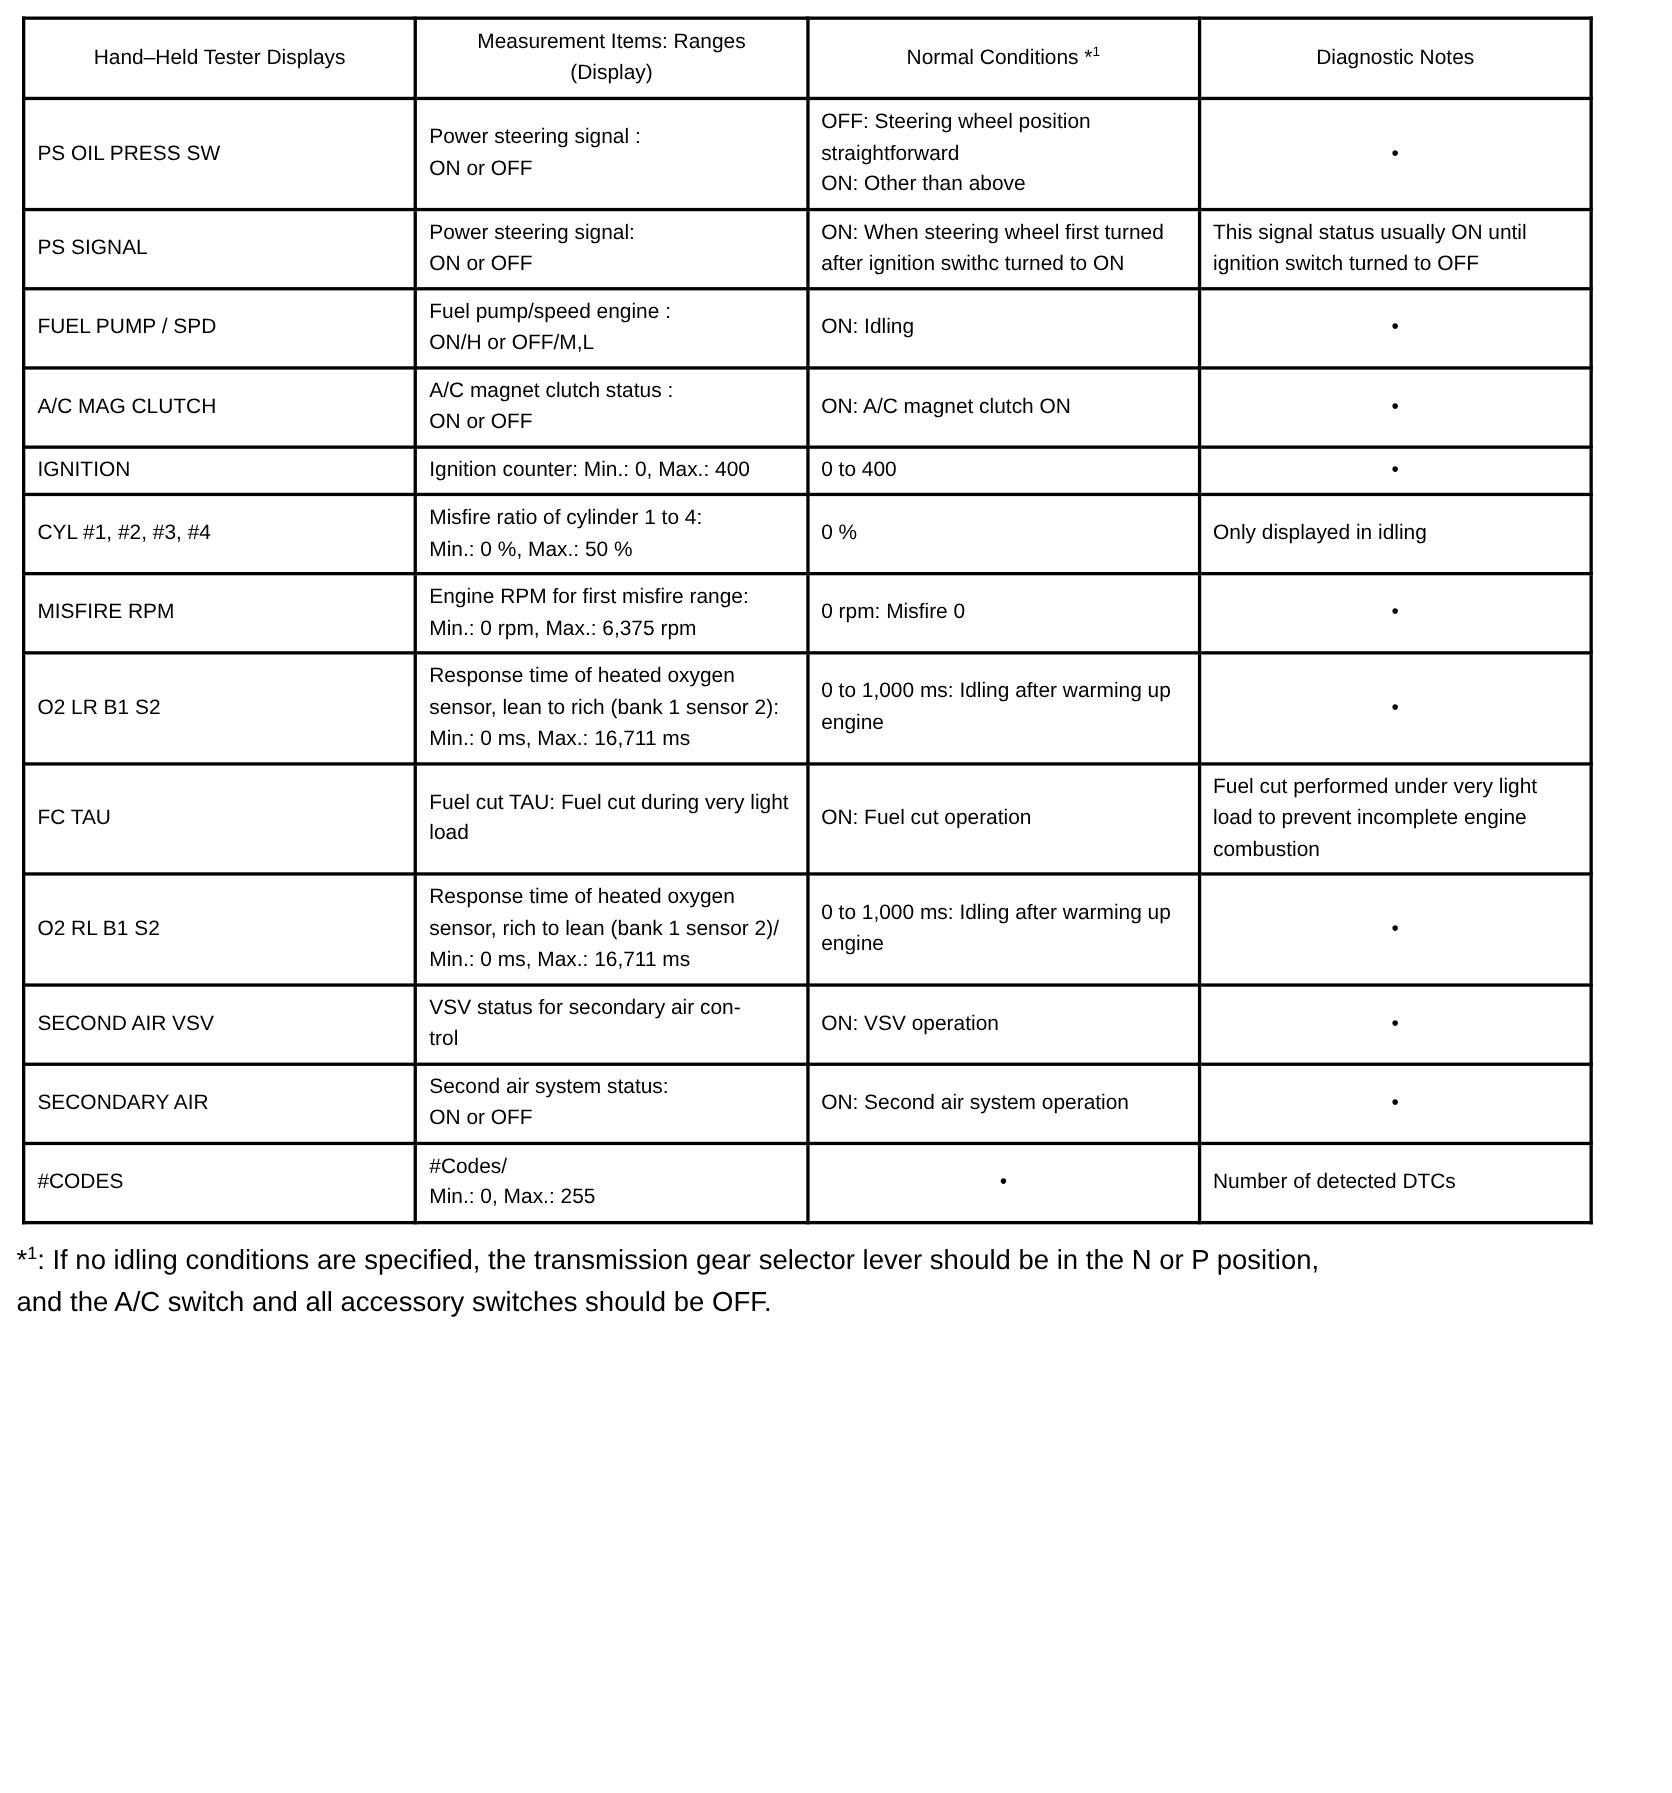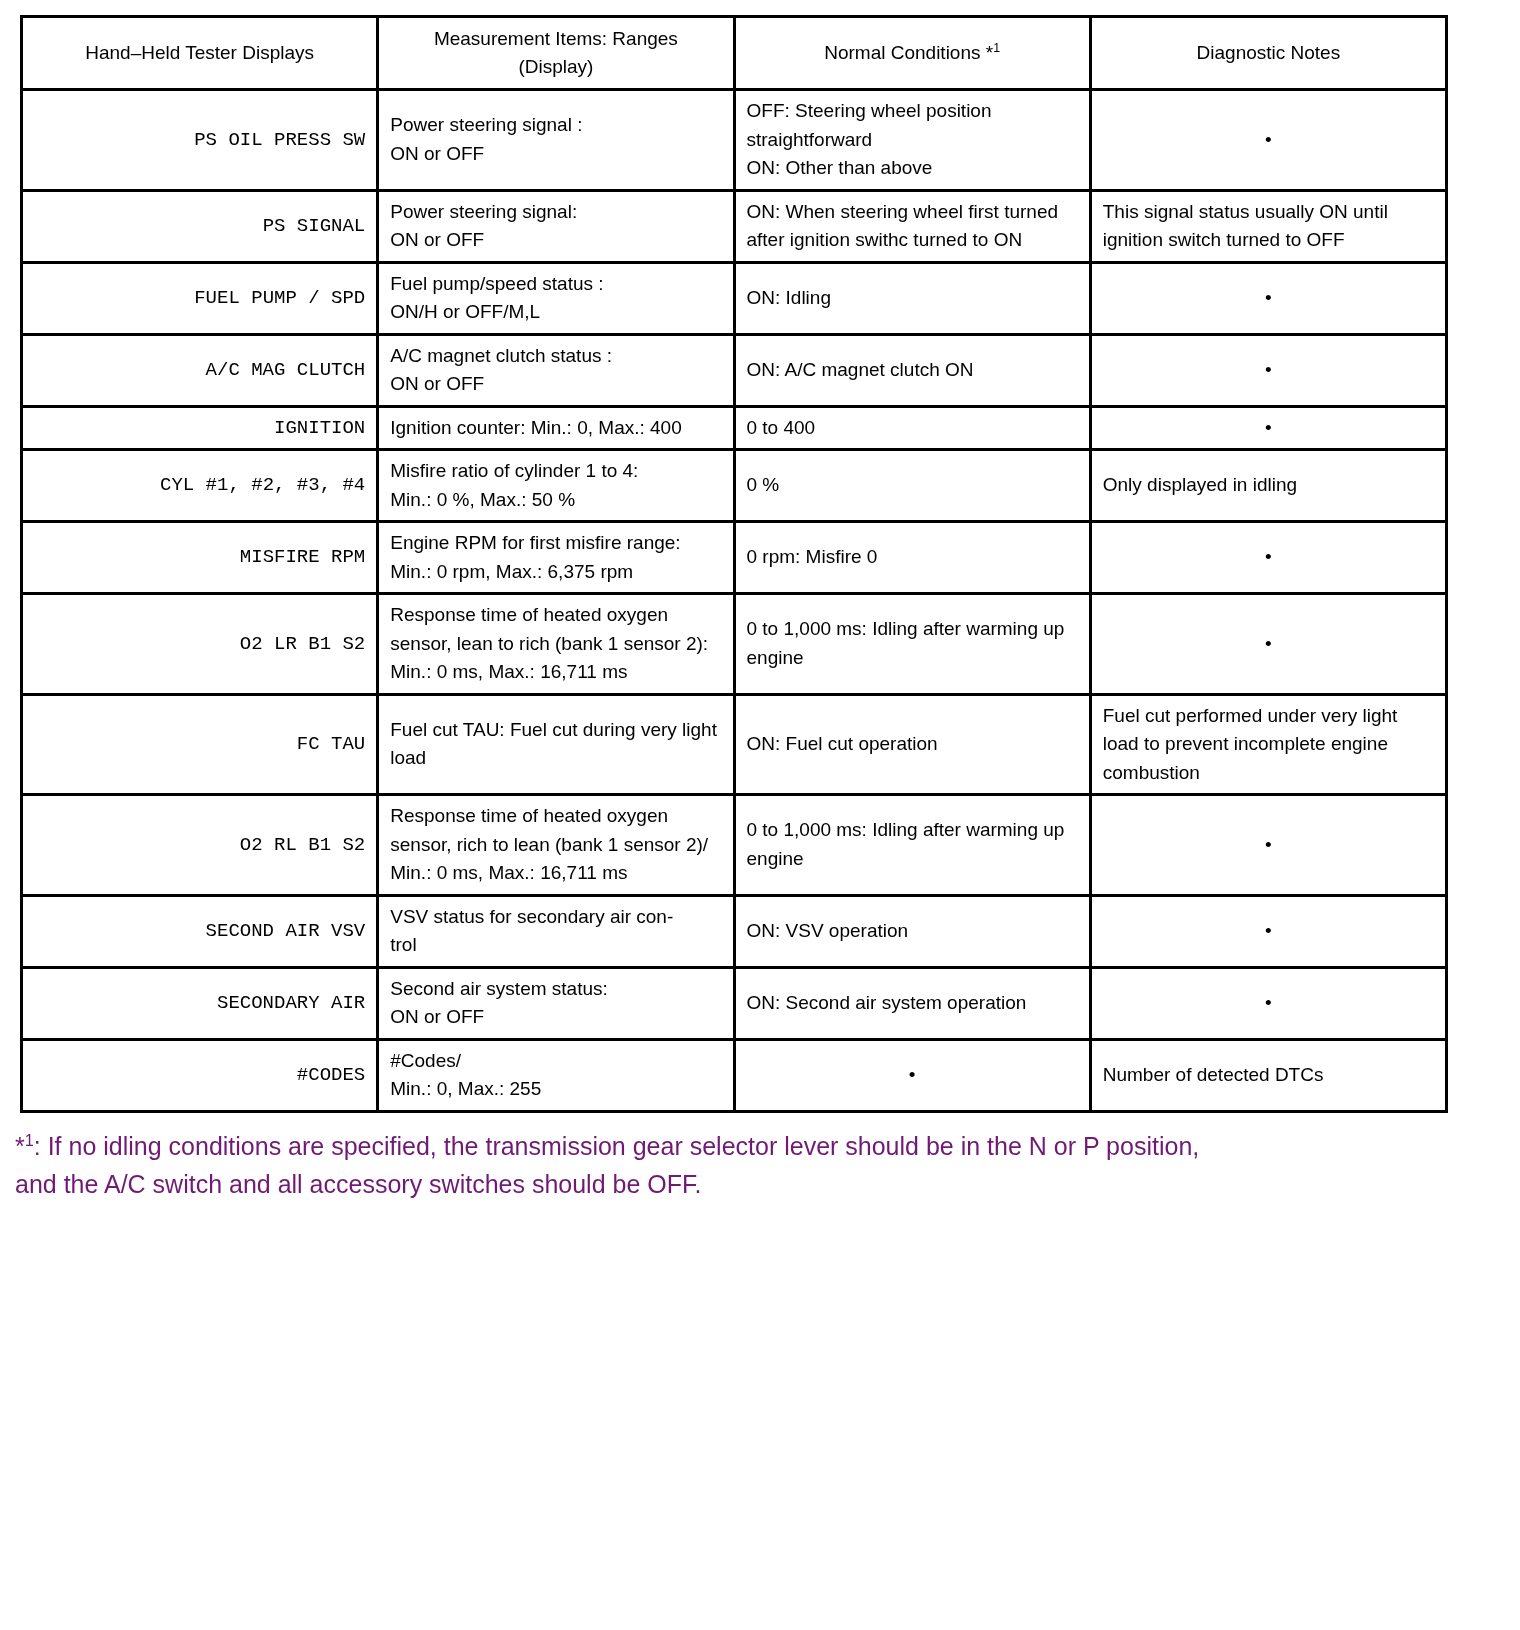--- a/index.html
+++ b/index.html
@@ -34,43 +34,42 @@
     padding: 6px 11px;
     white-space: pre-line;
     word-wrap: break-word;
   }
   table.diag th {
     text-align: center;
     height: 62px;
     padding: 4px 8px;
   }
   td.cell-display {
-    text-align: right;
-    font-family: Liberation Mono, monospace;
+    text-align: left;
   }
   td.cell-measurement,
   td.cell-normal,
   td.cell-notes {
     text-align: left;
   }
   td.bullet {
     text-align: center;
     font-size: 16px;
   }
   sup.fn-sup {
     font-size: 0.65em;
     vertical-align: super;
     line-height: 0;
   }
   .footnote {
     margin: 14px 0 0 0;
     padding: 0 15px 0 15px;
     font-size: 25px;
     line-height: 1.55;
-    color: #701a75;
+    color: #000000;
   }
   .footnote .fn-text {
     white-space: pre-line;
   }
 </style>
 </head>
 <body>
 
 <div class="page">
 
@@ -101,21 +100,21 @@
         </tr>
         <tr>
           <td class="cell-display">PS SIGNAL</td>
           <td class="cell-measurement">Power steering signal:
 ON or OFF</td>
           <td class="cell-normal">ON: When steering wheel first turned after ignition swithc turned to ON</td>
           <td class="cell-notes">This signal status usually ON until ignition switch turned to OFF</td>
         </tr>
         <tr>
           <td class="cell-display">FUEL PUMP / SPD</td>
-          <td class="cell-measurement">Fuel pump/speed status :
+          <td class="cell-measurement">Fuel pump/speed engine :
 ON/H or OFF/M,L</td>
           <td class="cell-normal">ON: Idling</td>
           <td class="cell-notes bullet">•</td>
         </tr>
         <tr>
           <td class="cell-display">A/C MAG CLUTCH</td>
           <td class="cell-measurement">A/C magnet clutch status :
 ON or OFF</td>
           <td class="cell-normal">ON: A/C magnet clutch ON</td>
           <td class="cell-notes bullet">•</td>

